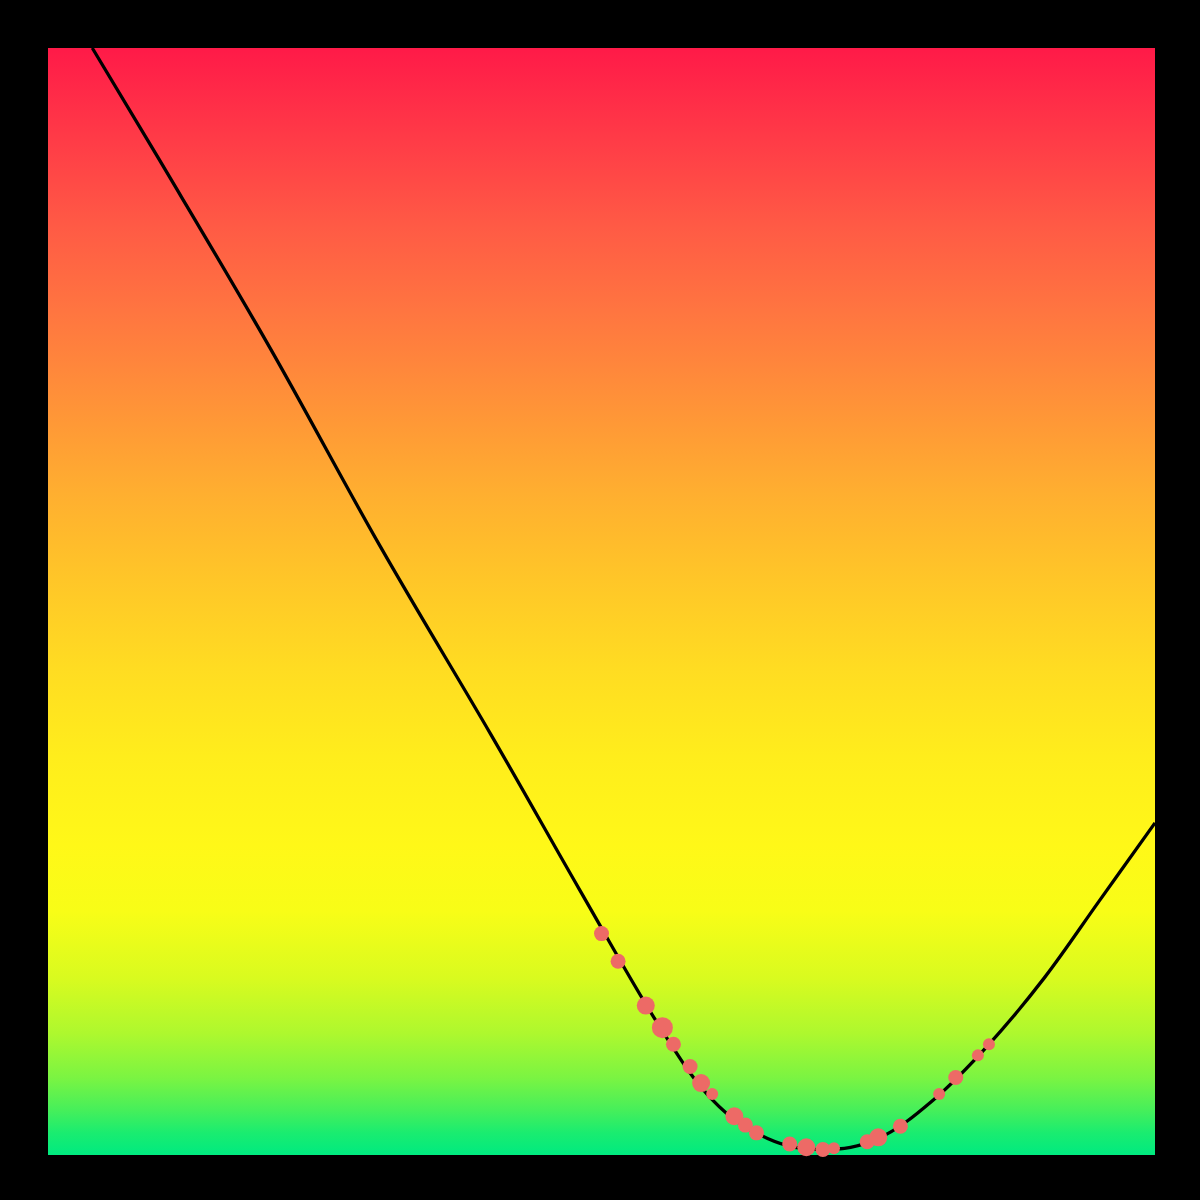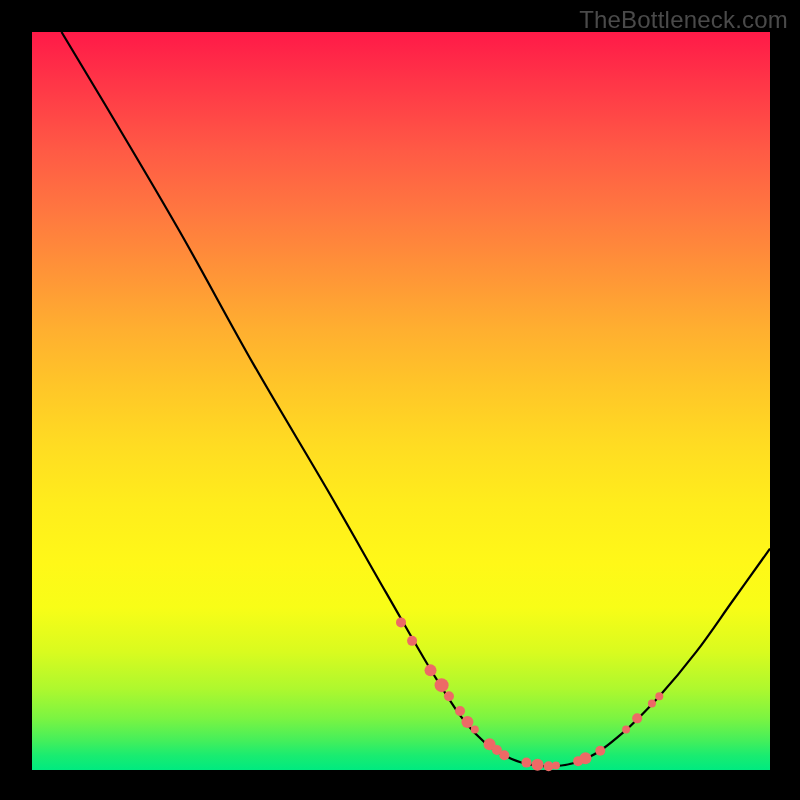--- a/index.html
+++ b/index.html
@@ -87,15 +87,14 @@
           <circle cx="553.5" cy="726.192" r="6" fill="#ed6a66"></circle>
           <circle cx="568.26" cy="718.812" r="5" fill="#ed6a66"></circle>
           <circle cx="594.09" cy="697.41" r="4" fill="#ed6a66"></circle>
           <circle cx="605.16" cy="686.34" r="5" fill="#ed6a66"></circle>
           <circle cx="619.92" cy="671.58" r="4" fill="#ed6a66"></circle>
           <circle cx="627.3" cy="664.2" r="4" fill="#ed6a66"></circle>
         </g>
     </svg>
   </div>
 
-  <div class="watermark">TheBottleneck.com</div>
 
 </div>
 
 </body></html>

